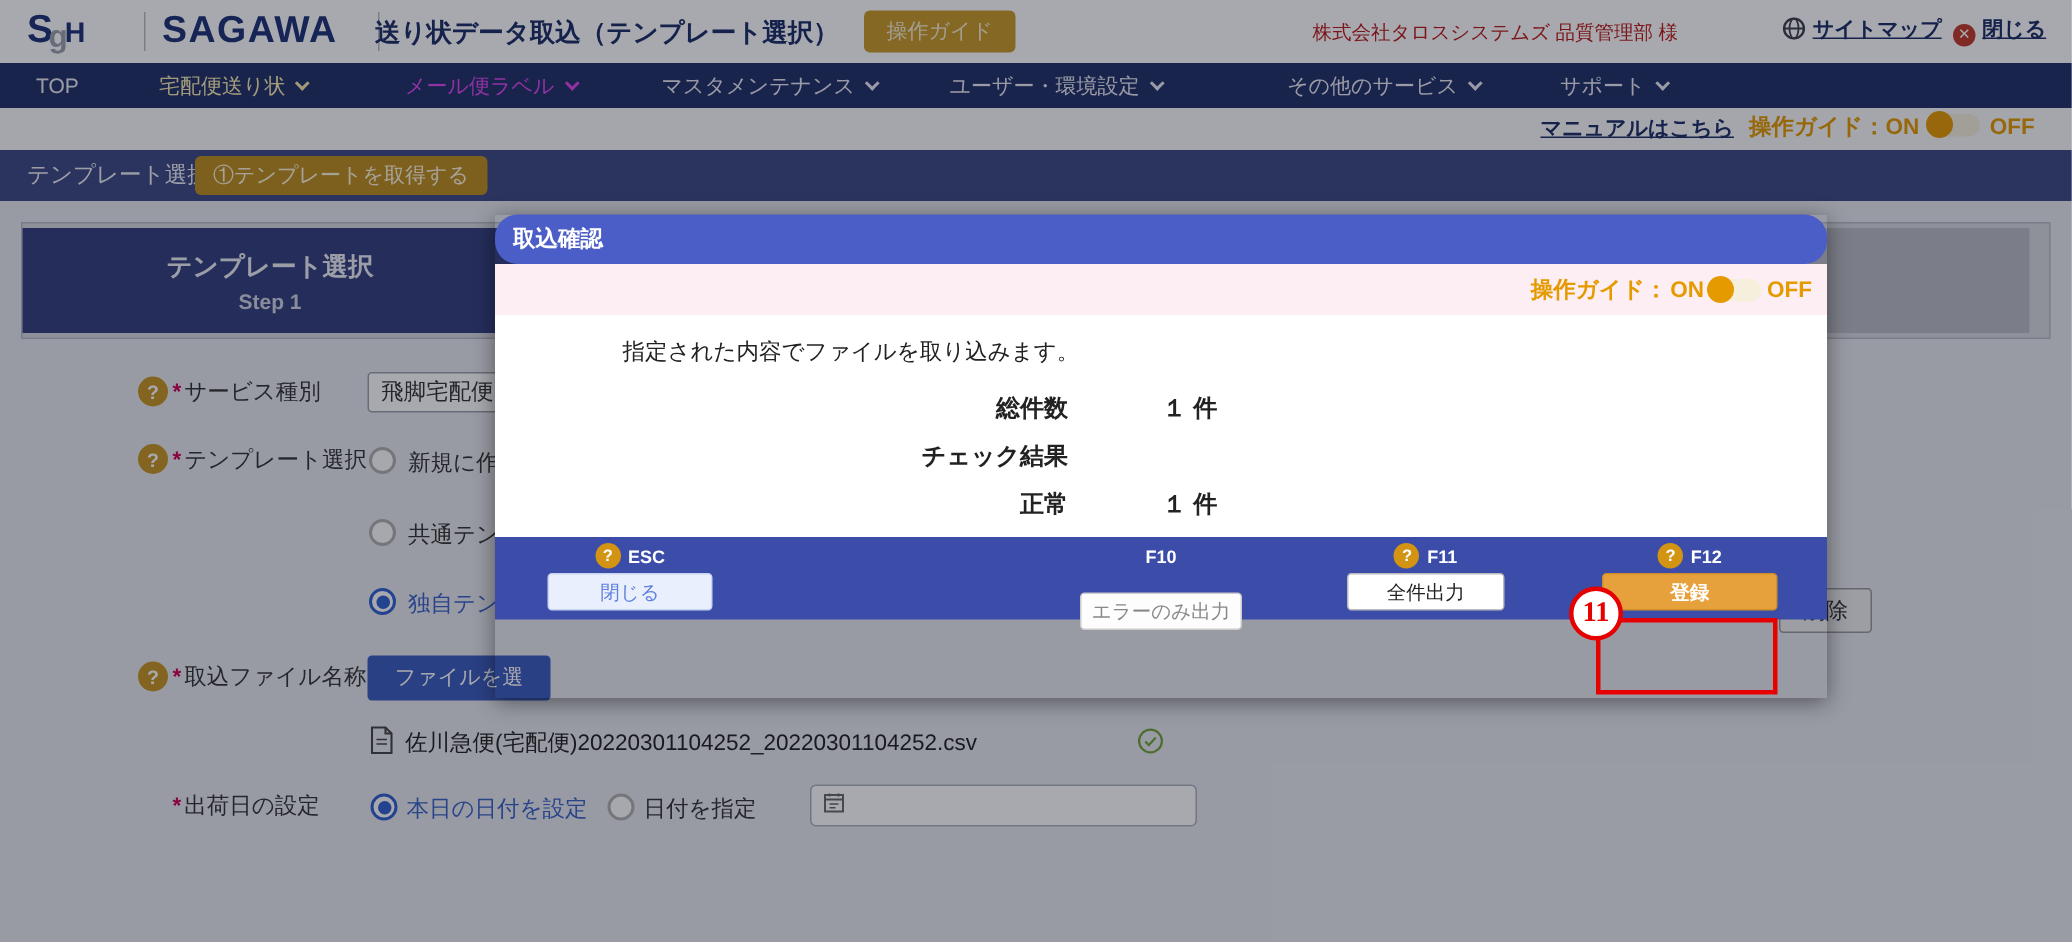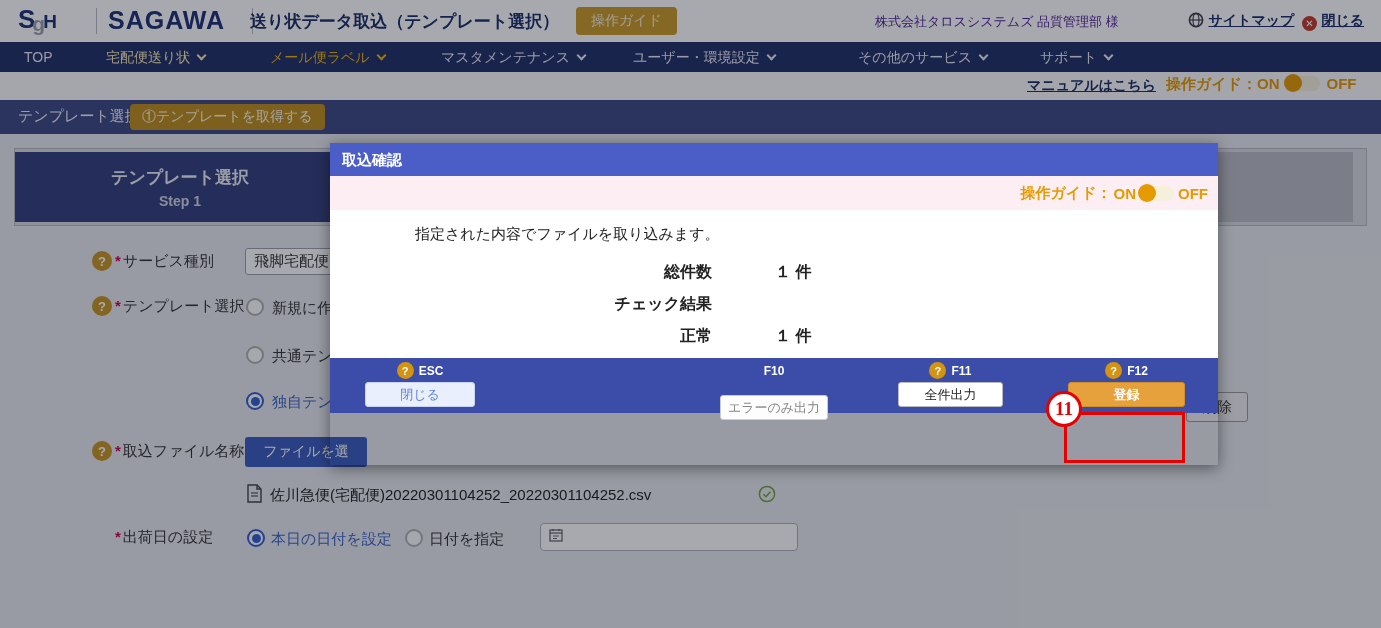--- a/index.html
+++ b/index.html
@@ -14,31 +14,31 @@
   
   .topbar { position:absolute; top:0; left:0; width:1381px; height:42px; background:#ffffff; z-index:1; }
   .logo-s { font-size:26px; font-weight:bold; color:#1b3076; }
   .logo-g { font-size:21px; font-weight:bold; color:#9aa0ab; margin-left:-3px; position:relative; top:3px; }
   .logo-h { font-size:19px; font-weight:bold; color:#1b3076; margin-left:-2px; }
   .vdiv { position:absolute; top:8px; width:1px; height:26px; background:#b9bcc4; }
   .brand { font-size:25px; font-weight:bold; letter-spacing:1px; color:#1b3076; }
   .page-title { font-size:17px; font-weight:bold; color:#1a2d66; }
   .guide-btn { position:absolute; left:576px; top:7px; width:101px; height:28px;
     background:#c89a28; color:#f7ecd2; font-size:14px; border:none; border-radius:4px; }
-  .user-name { font-size:13px; color:#4c1d95; }
+  .user-name { font-size:13px; color:#b91c1c; }
   .hlink { font-size:14px; font-weight:bold; color:#1a2d66; text-decoration:underline; }
   .globe { display:inline-block; vertical-align:-3px; }
   .xicon { display:inline-flex; width:15px; height:15px; border-radius:50%; background:#c0392b;
     color:#fff; font-size:10px; font-weight:bold; align-items:center; justify-content:center; vertical-align:-2px; }
 
   
   .mainnav { position:absolute; top:42px; left:0; width:1381px; height:30px; background:#202f68; z-index:1; }
   .nav-item { position:absolute; top:0; height:30px; line-height:30px; font-size:14px; color:#e9e9f2; cursor:pointer; white-space:nowrap; }
   .nav-item.active { color:#f4e9b0; }
-  .nav-item.disabled { color:#eab308; }
+  .nav-item.disabled { color:#d946ef; }
   .chev { display:inline-block; width:7px; height:7px; border-right:2px solid currentColor; border-bottom:2px solid currentColor;
     transform:rotate(45deg); margin-left:8px; vertical-align:3px; }
 
   
   .subbar { position:absolute; top:72px; left:0; width:1381px; height:28px; background:#fafafa; z-index:1; }
   .toggle-label { font-size:15px; font-weight:bold; color:#e59a00; }
   .toggle-pill { display:inline-block; width:34px; height:15px; background:#f5efdc; border-radius:8px; position:relative; vertical-align:-2px; margin:0 2px; }
   .toggle-knob { position:absolute; left:-2px; top:-2px; width:18px; height:18px; border-radius:50%; background:#e59a00; }
 
   
@@ -73,21 +73,21 @@
   .date-input { position:absolute; left:540px; top:389px; width:258px; height:28px; background:#fff;
     border:1px solid #aab0b8; border-radius:4px; display:flex; align-items:center; padding-left:8px; }
   .del-btn { position:absolute; left:1186px; top:258px; width:62px; height:30px; background:#eeeeee; color:#333;
     font-size:15px; border:1px solid #999; border-radius:3px; }
 
   
   .dim { position:absolute; top:0; left:0; width:1381px; height:628px; background:rgba(15,17,30,0.36); z-index:5; }
 
   
   .modal { position:absolute; left:330px; top:143px; width:888px; height:322px; z-index:10; box-shadow:0 3px 14px rgba(0,0,0,.45); }
-  .m-head { height:33px; background:#4b5ec7; color:#fff; font-size:15px; font-weight:bold; line-height:33px; padding-left:12px; }
+  .m-head { height:33px; background:#4b5ec7; color:#fff; font-size:15px; font-weight:bold; line-height:33px; padding-left:12px;border-radius:15px; }
   .m-guide { height:34px; background:#fdeef4; display:flex; align-items:center; justify-content:flex-end; padding-right:10px; gap:2px; }
   .m-body { height:148px; background:#ffffff; position:relative; }
   .m-msg { position:absolute; left:85px; top:15px; font-size:15px; color:#222; }
   .m-stats { position:absolute; left:0; top:52px; right:0; }
   .stat-row { display:flex; margin-bottom:11px; }
   .stat-label { width:382px; text-align:right; font-size:16px; font-weight:bold; color:#222; }
   .stat-value { margin-left:63px; font-size:16px; font-weight:bold; color:#222; }
   .m-foot { height:55px; background:#3b4da8; position:relative; }
   .fgroup { position:absolute; top:4px; }
   .fkey { height:17px; display:flex; align-items:center; justify-content:center; gap:5px;

